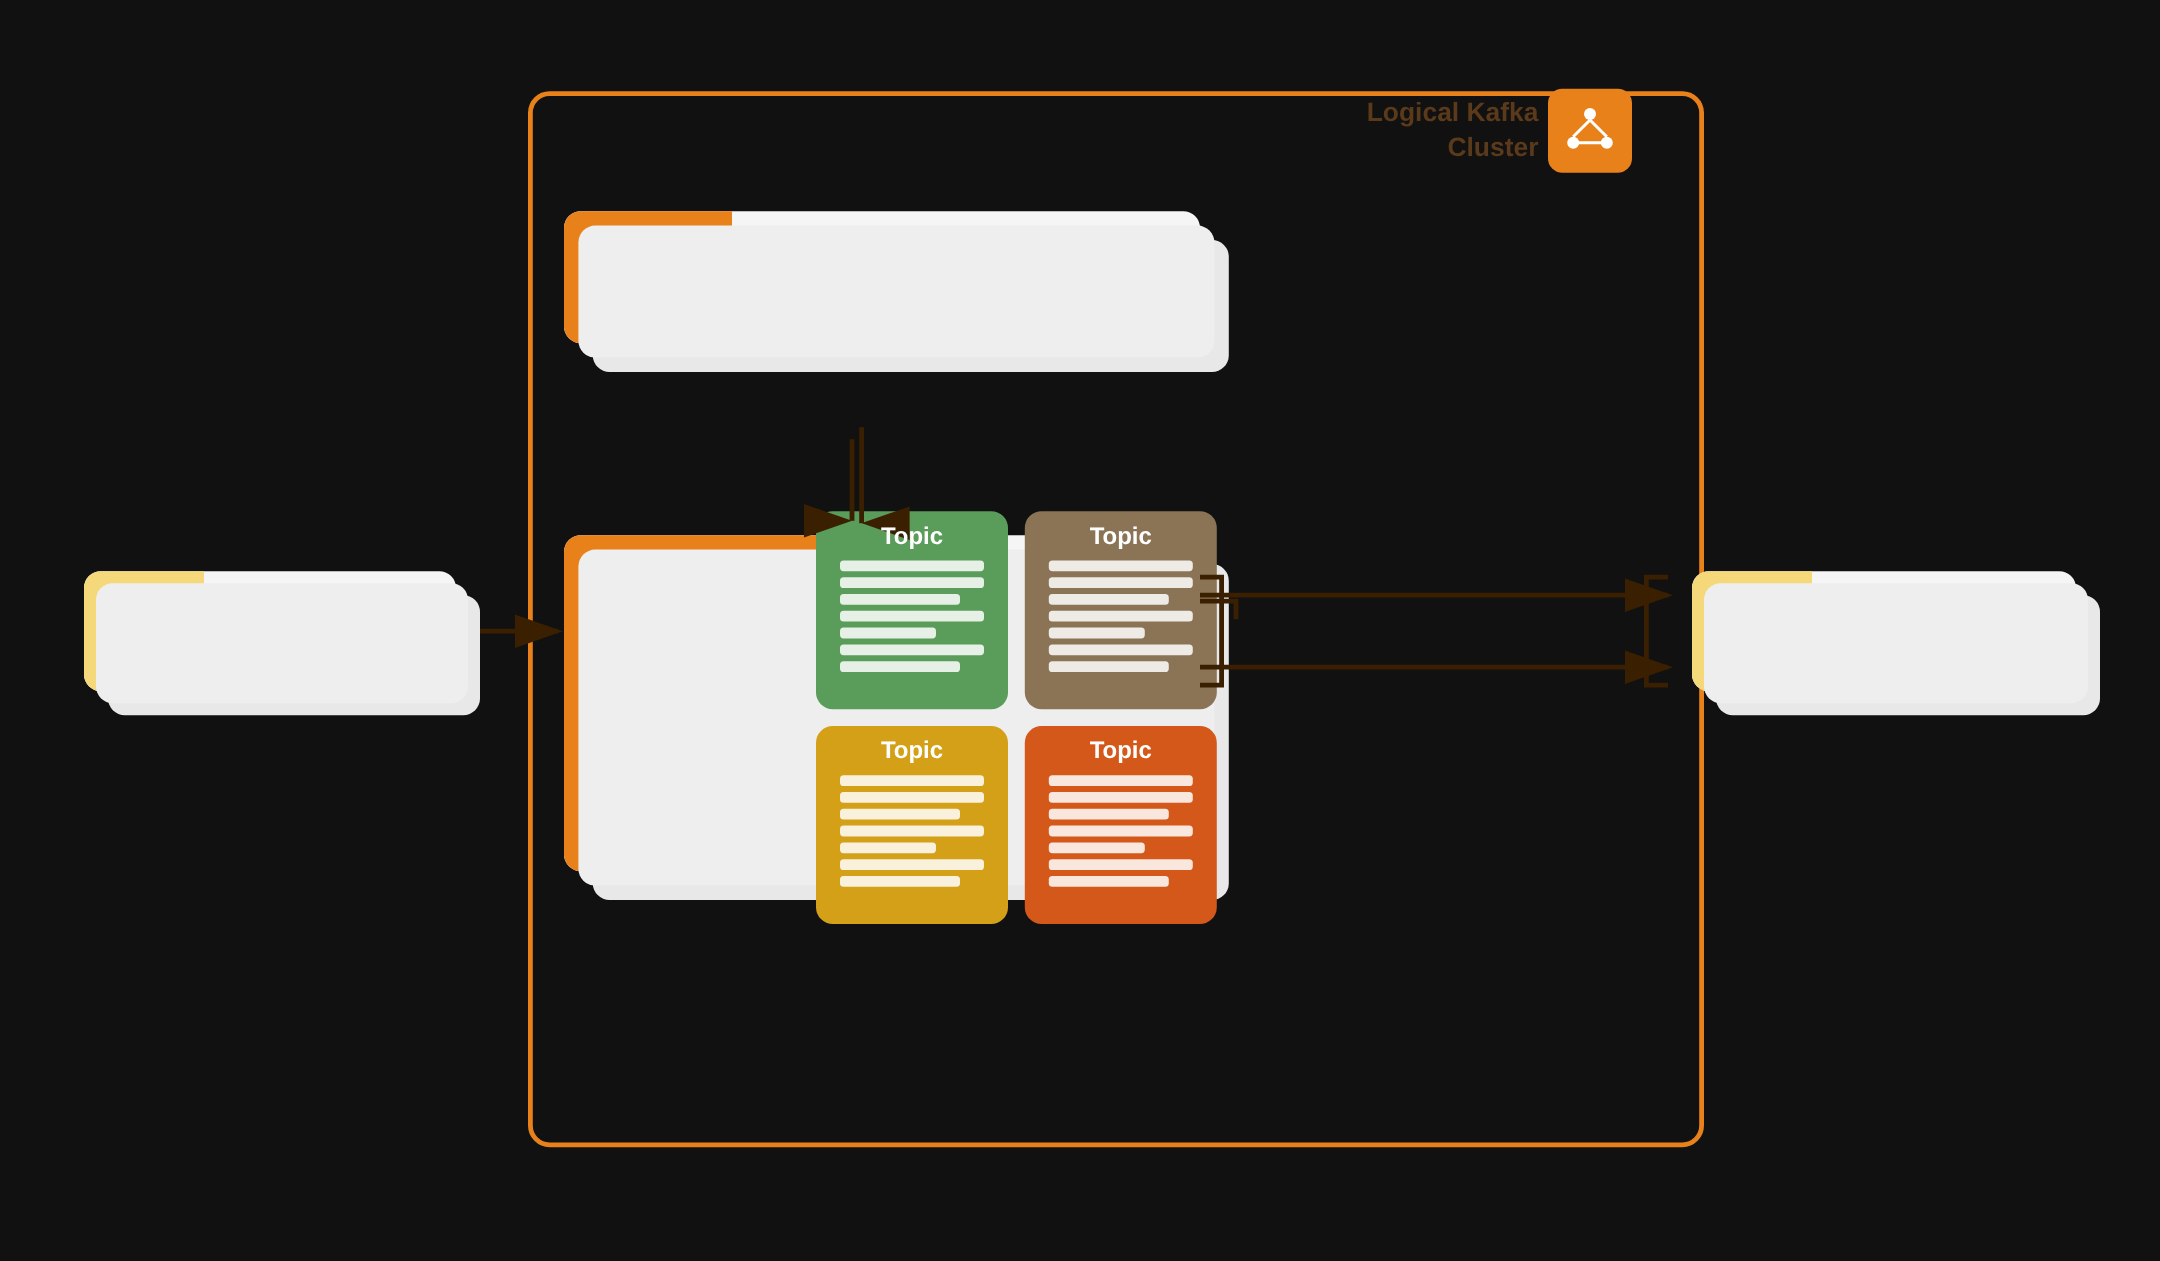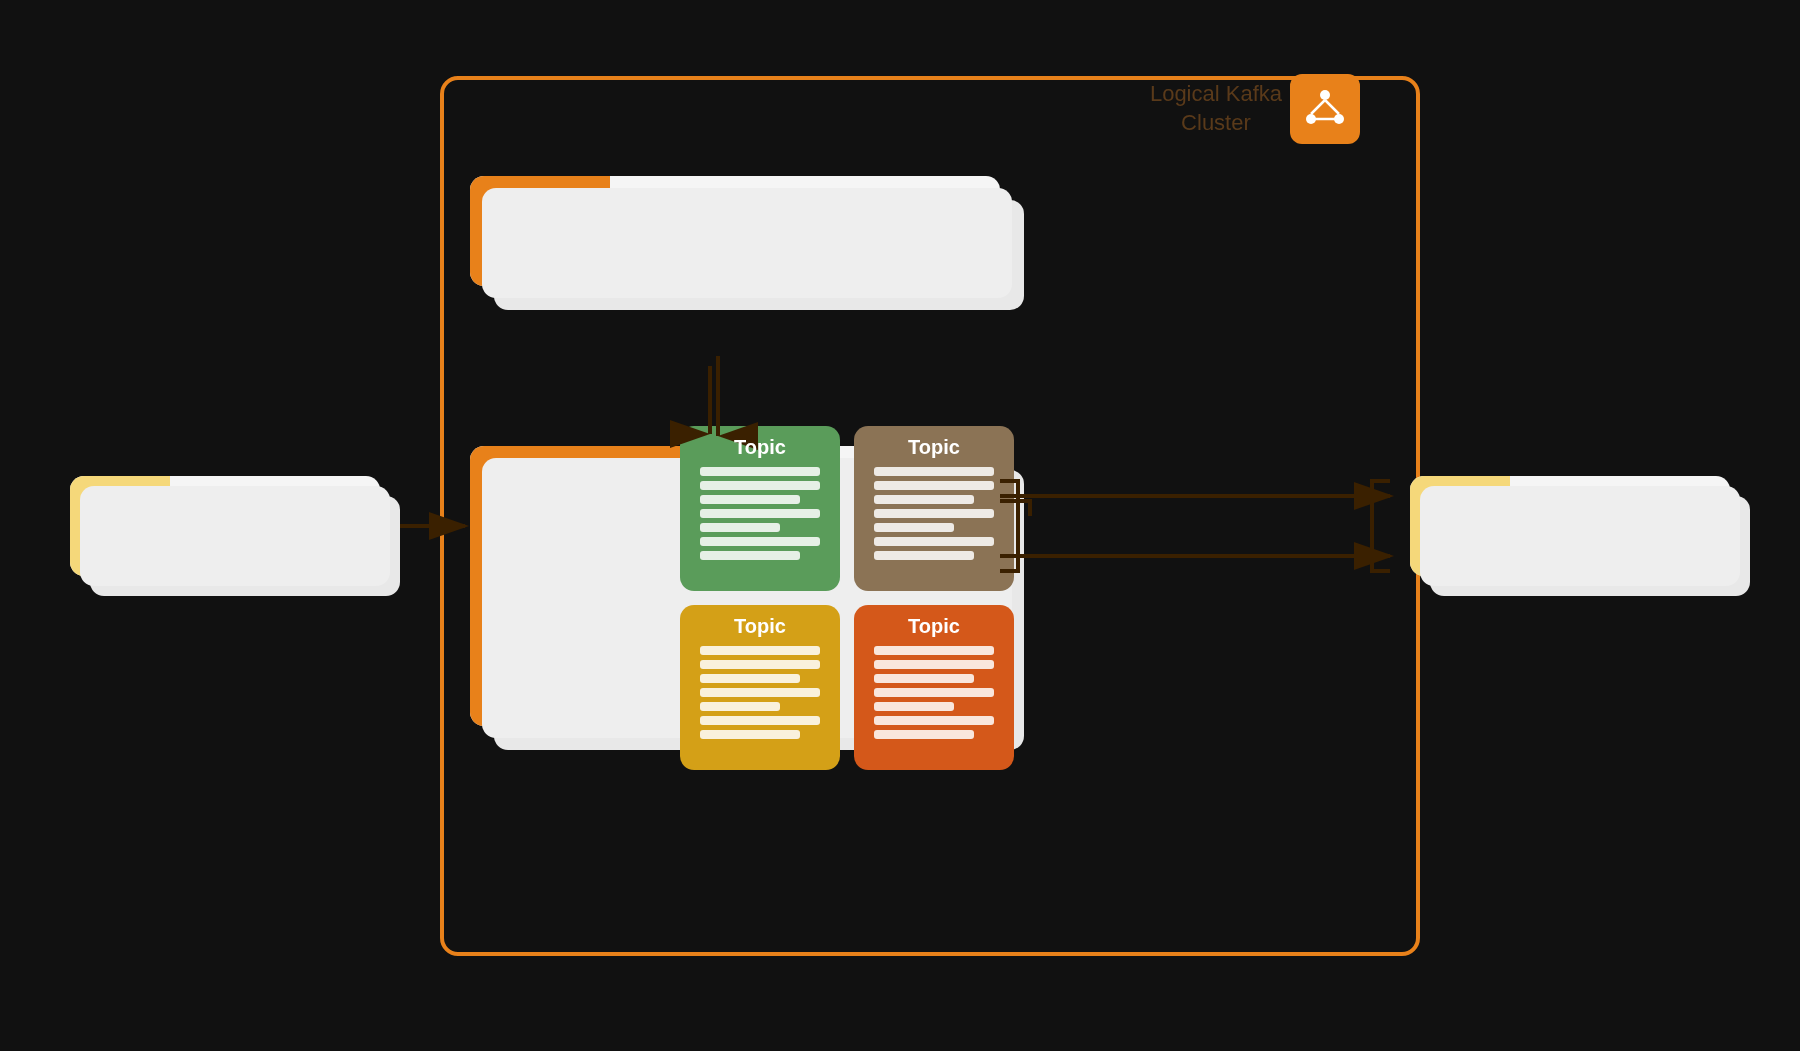--- a/index.html
+++ b/index.html
@@ -36,22 +36,22 @@
       position: absolute;
       top: 28px;
       right: 390px;
       display: flex;
       align-items: center;
       gap: 8px;
     }
     .cluster-label-text {
       color: #5a3a1a;
       font-size: 22px;
-      font-weight: 400;
-      text-align: center;
+      font-weight: 700;
+      text-align: right;
       line-height: 1.3;
     }
     .cluster-icon-box {
       background: #E8811A;
       border-radius: 12px;
       width: 70px;
       height: 70px;
       display: flex;
       align-items: center;
       justify-content: center;

